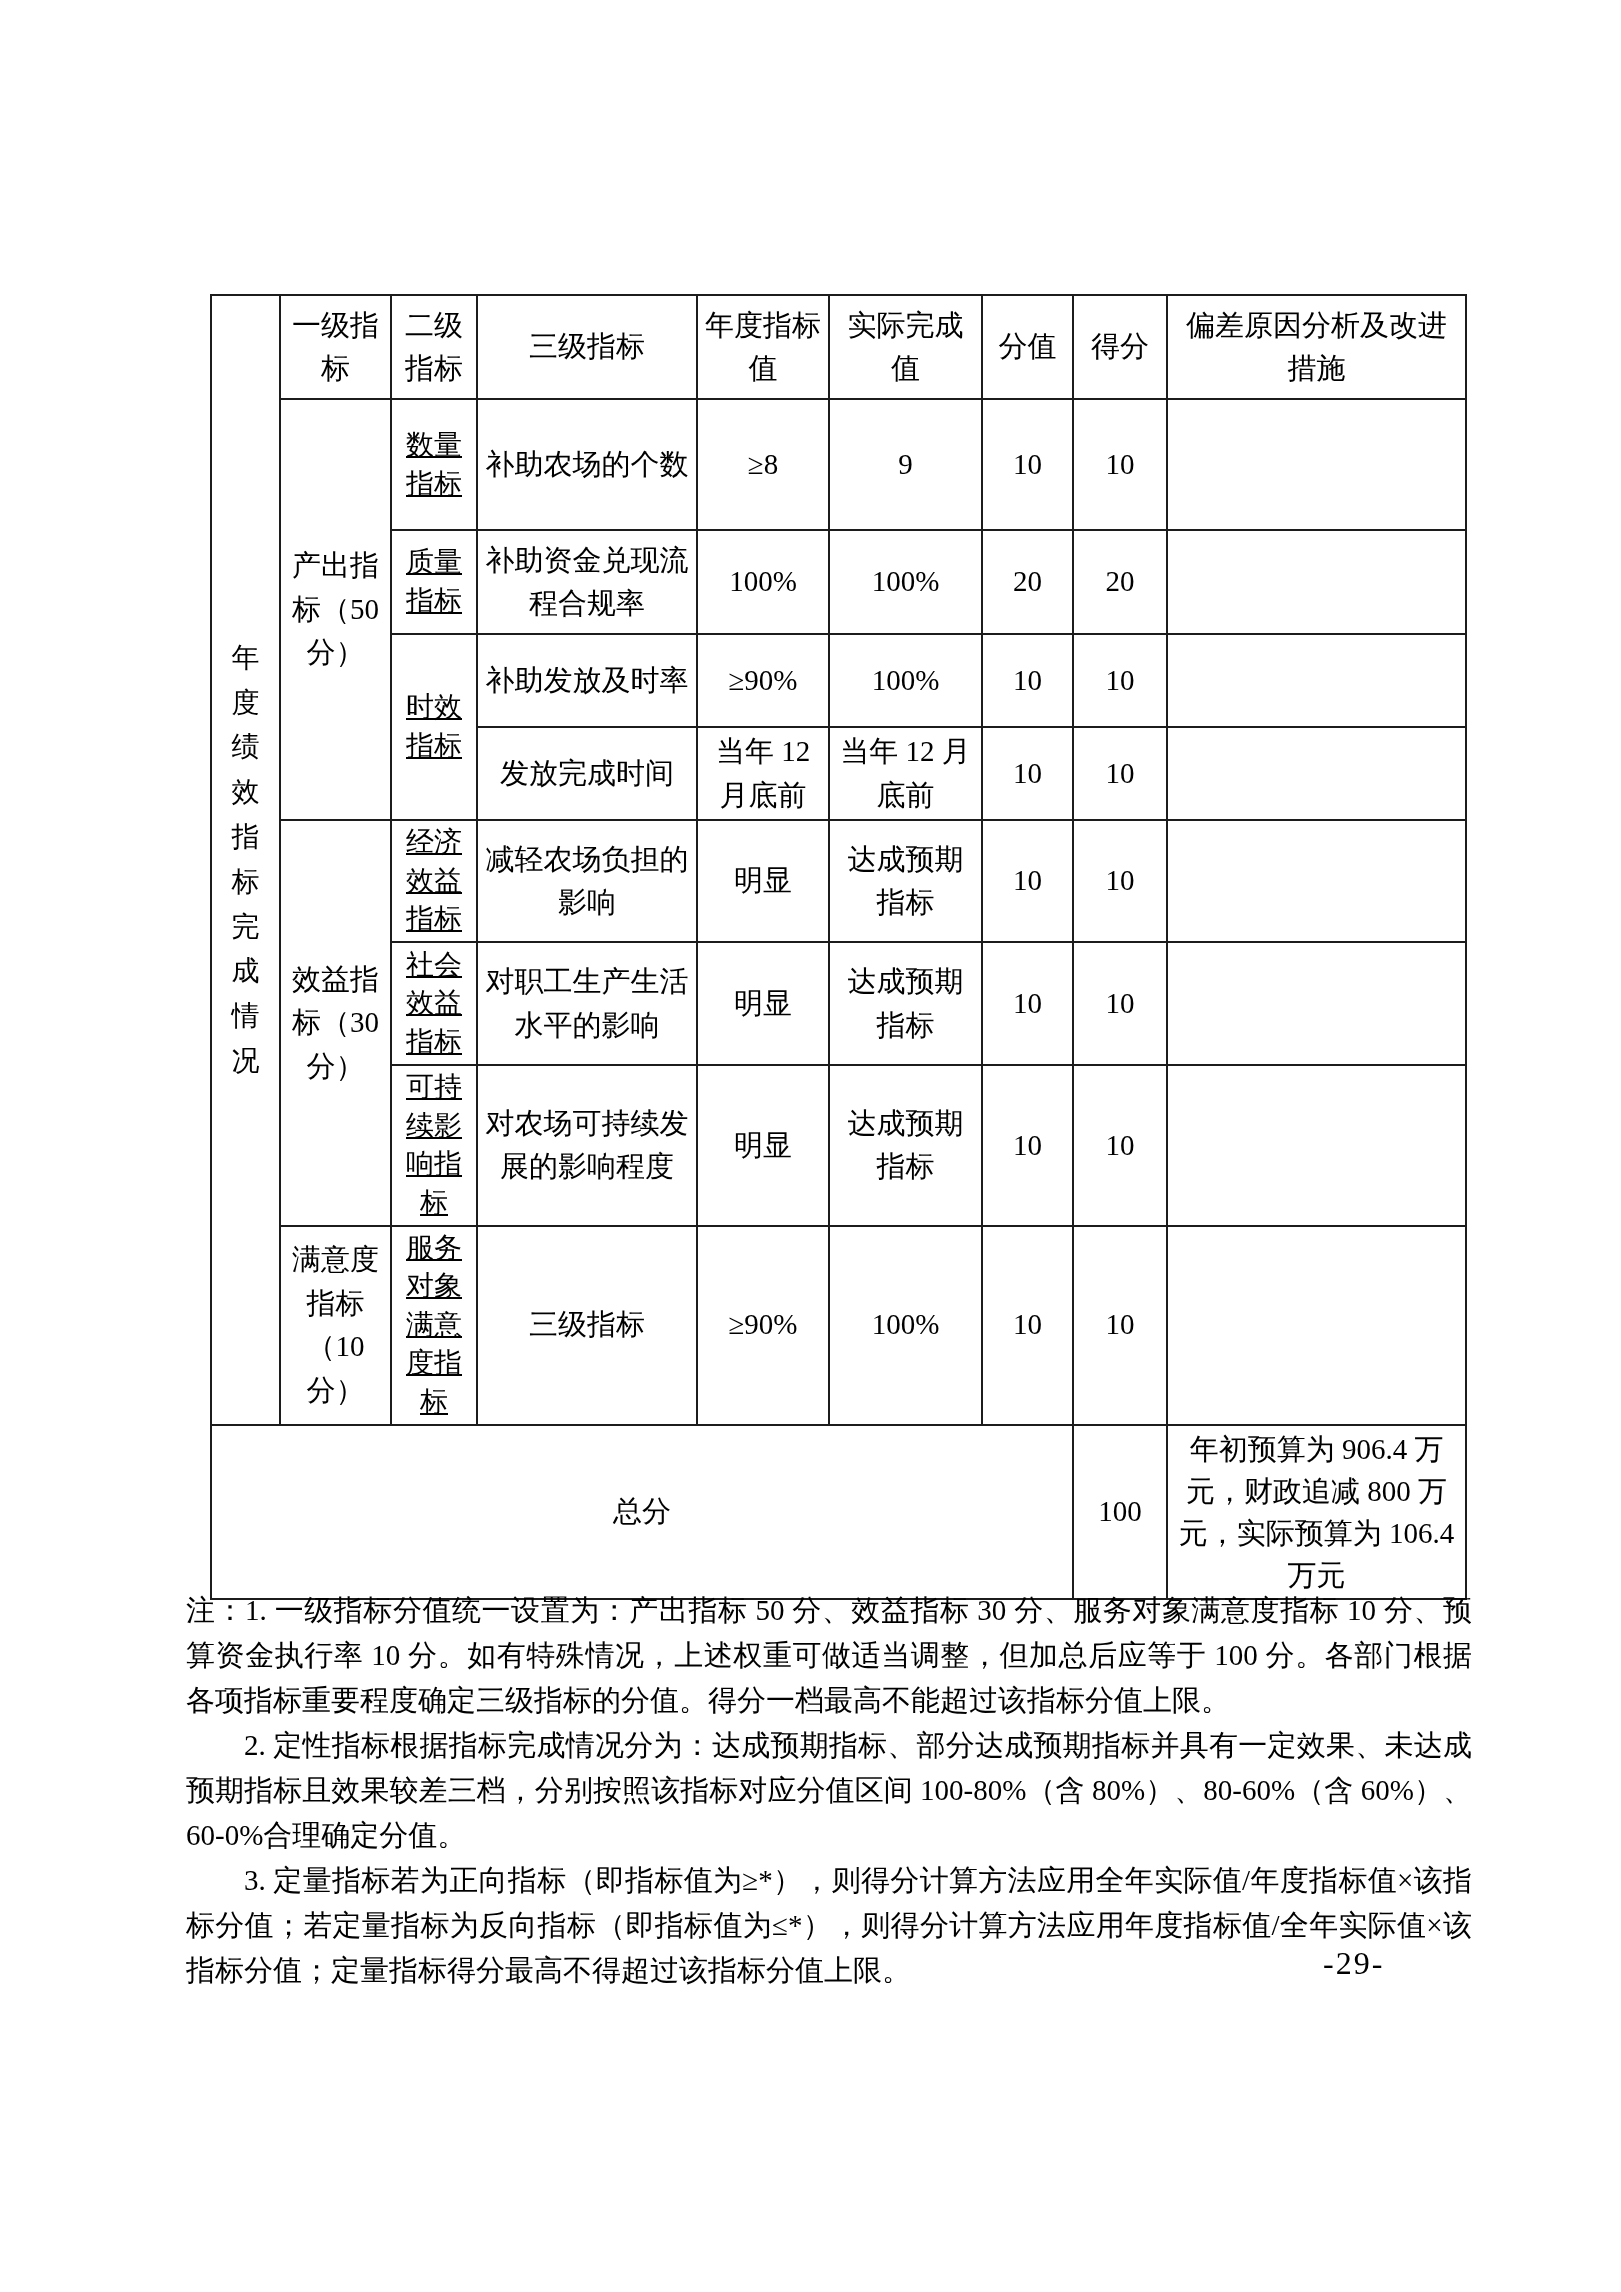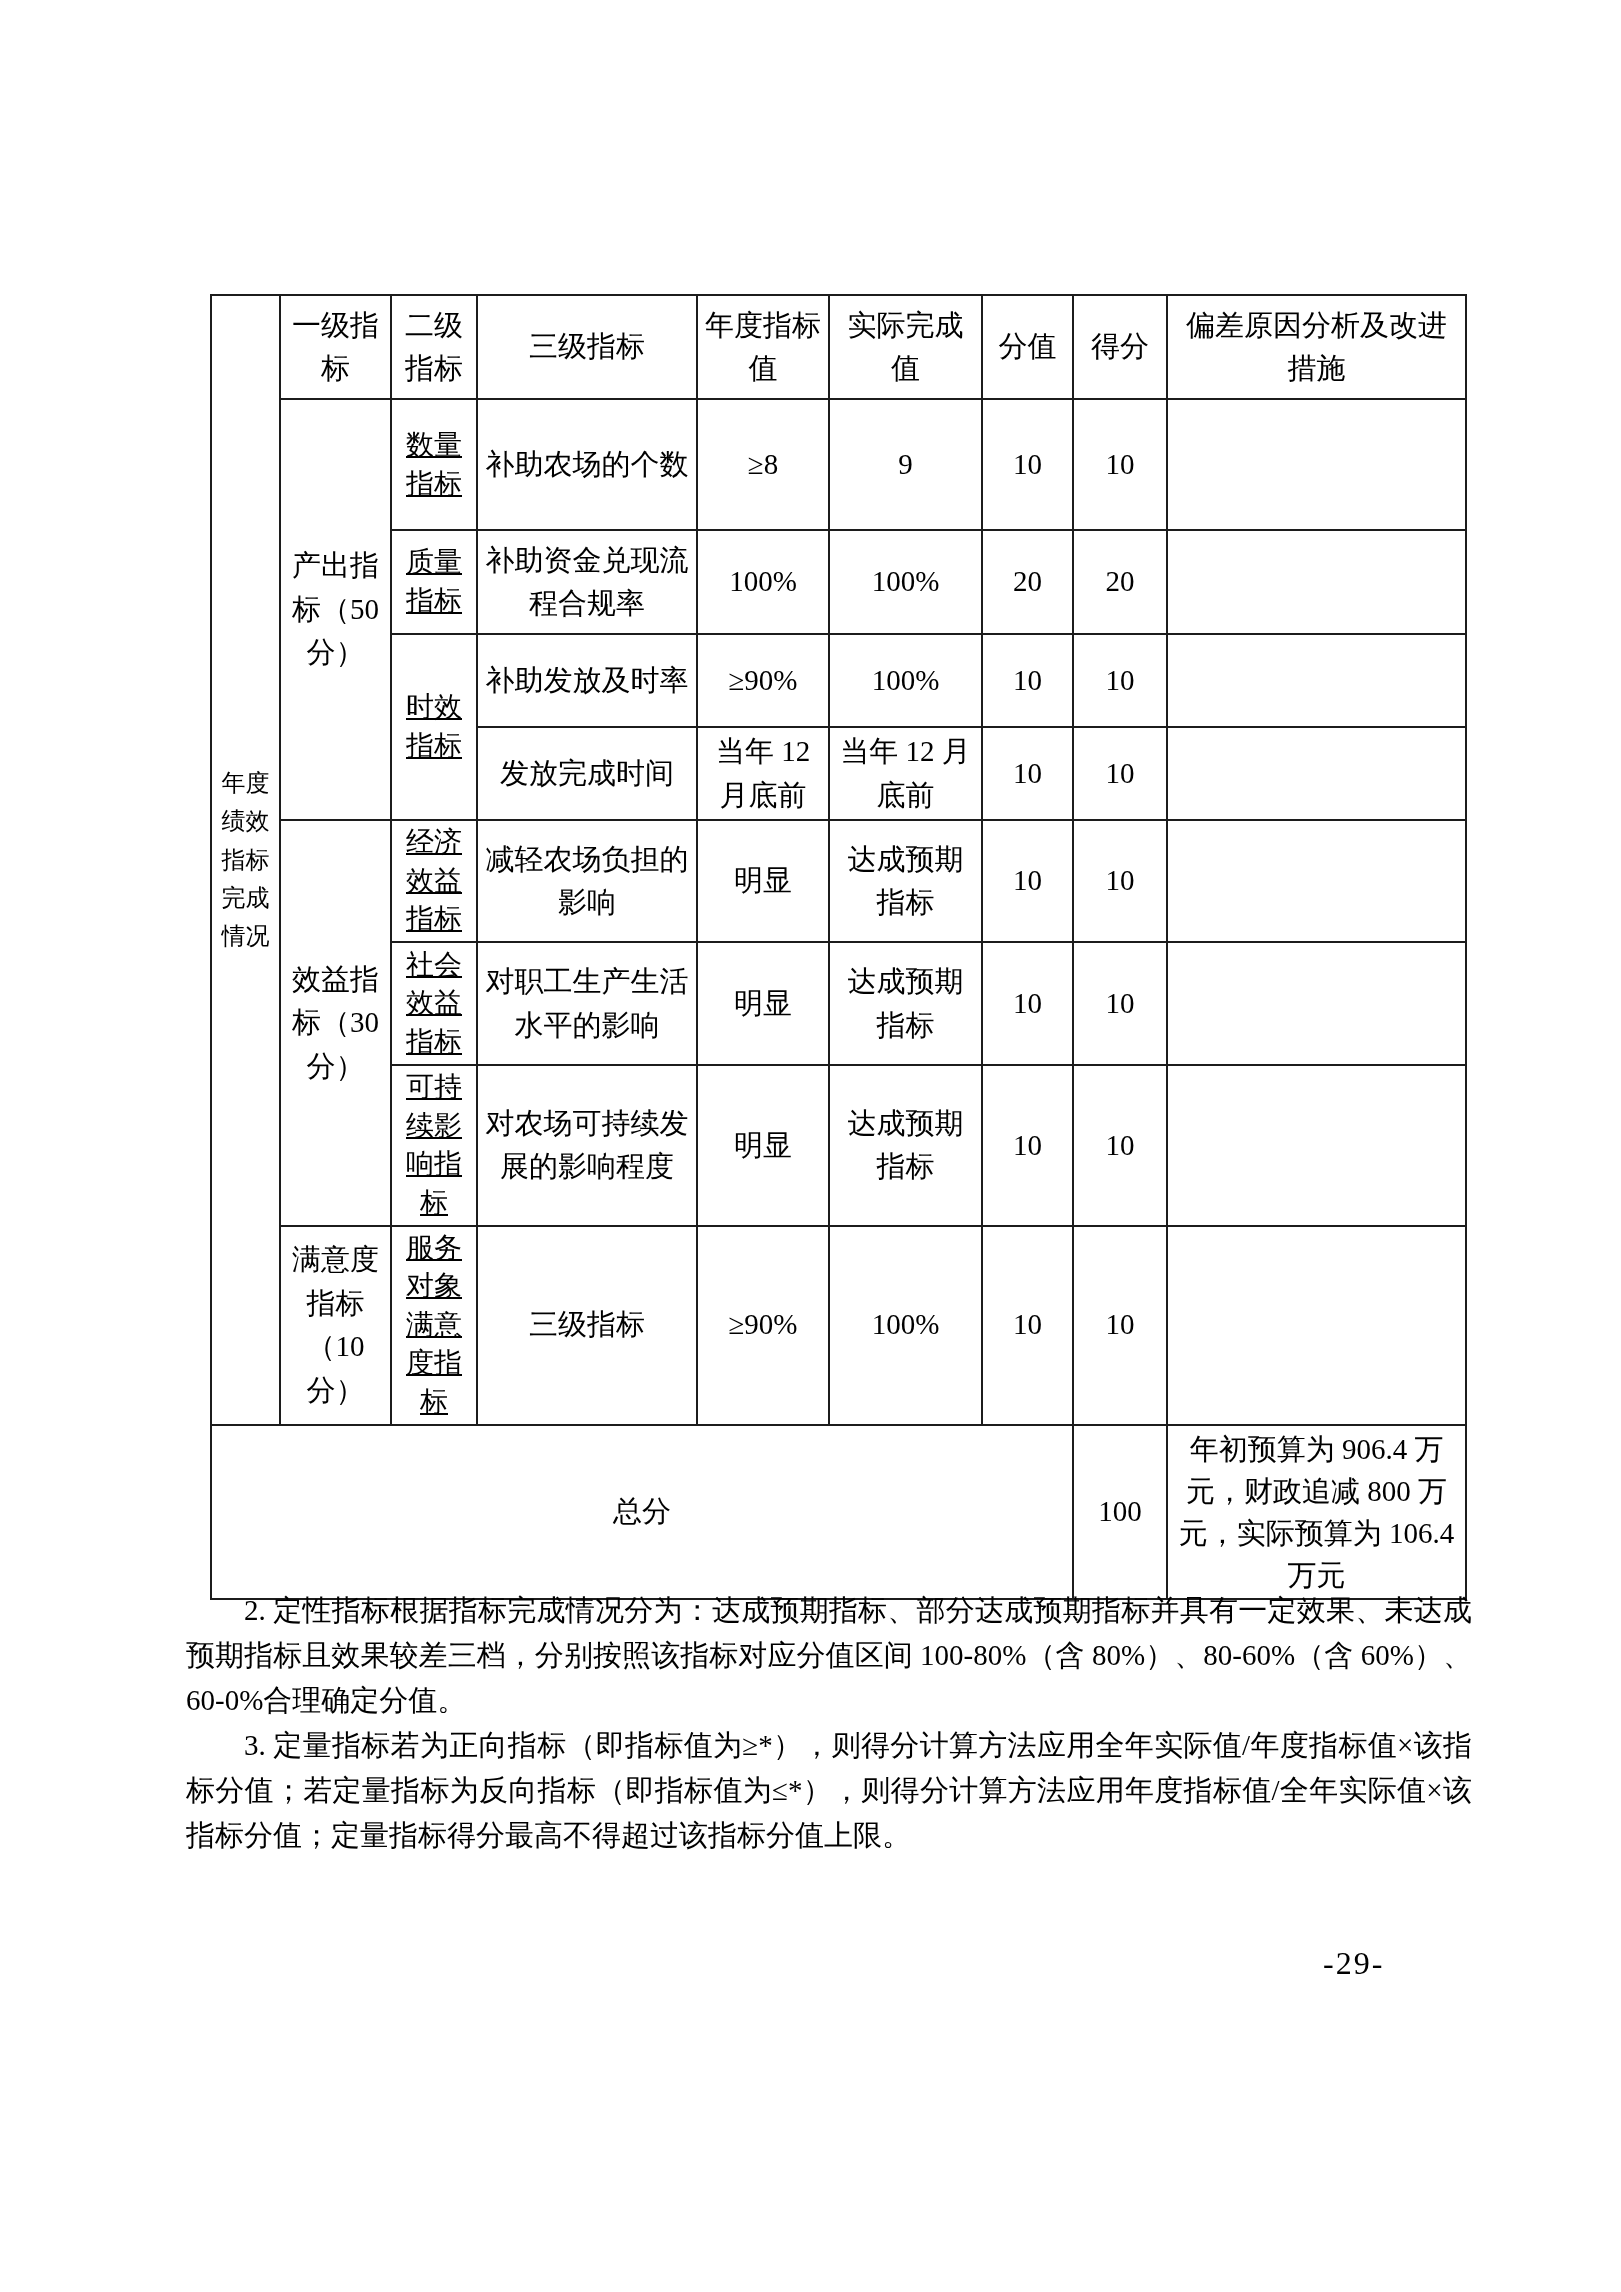--- a/index.html
+++ b/index.html
@@ -41,21 +41,21 @@
   tr.r2{height:104px;border-radius:13px;}
   tr.r3{height:93px;}
   tr.r4{height:87px;}
   tr.r5{height:122px;}
   tr.r6{height:123px;}
   tr.r7{height:154px;}
   tr.r8{height:183px;margin-left:29px;}
   tr.r9{height:136px;}
   td.group-col{line-height:1.5;padding:2px 7.8px;word-break:break-all;}
   td.lvl2-col{font-size:28px;line-height:1.38;padding:2px 3.9px;word-break:break-all;text-decoration:underline;}
-  td.side-col{font-size:24px;line-height:1.6;padding:2px 4.9px;word-break:break-all;}
+  td.side-col{font-size:28px;line-height:1.6;padding:2px 4.9px;word-break:break-all;}
   td.remark-cell{
     text-align:left;
     padding:3.9px 7.8px;
     line-height:1.45;
   }
   .notes{
     position:absolute;left:186px;top:1588px;width:1286px;
     font-size:29px;
     line-height:1.55;
     text-align:justify;
@@ -182,20 +182,21 @@
 
     <tr class="r9">
       <td colspan="7">总分</td>
       <td>100</td>
       <td class="remark-cell">年初预算为 906.4 万元，财政追减 800 万元，实际预算为 106.4 万元</td>
     </tr>
   </tbody>
     </table>
 
   <div class="notes">
+    <p>注：1. 一级指标分值统一设置为：产出指标 50 分、效益指标 30 分、服务对象满意度指标 10 分、预算资金执行率 10 分。如有特殊情况，上述权重可做适当调整，但加总后应等于 100 分。各部门根据各项指标重要程度确定三级指标的分值。得分一档最高不能超过该指标分值上限。</p>
     <p class="indented">2. 定性指标根据指标完成情况分为：达成预期指标、部分达成预期指标并具有一定效果、未达成预期指标且效果较差三档，分别按照该指标对应分值区间 100-80%（含 80%）、80-60%（含 60%）、60-0%合理确定分值。</p>
     <p class="indented">3. 定量指标若为正向指标（即指标值为≥*），则得分计算方法应用全年实际值/年度指标值×该指标分值；若定量指标为反向指标（即指标值为≤*），则得分计算方法应用年度指标值/全年实际值×该指标分值；定量指标得分最高不得超过该指标分值上限。</p>
   </div>
 
   <div class="page-number">-29-</div>
 
 </div>
 
 
 </body></html>

